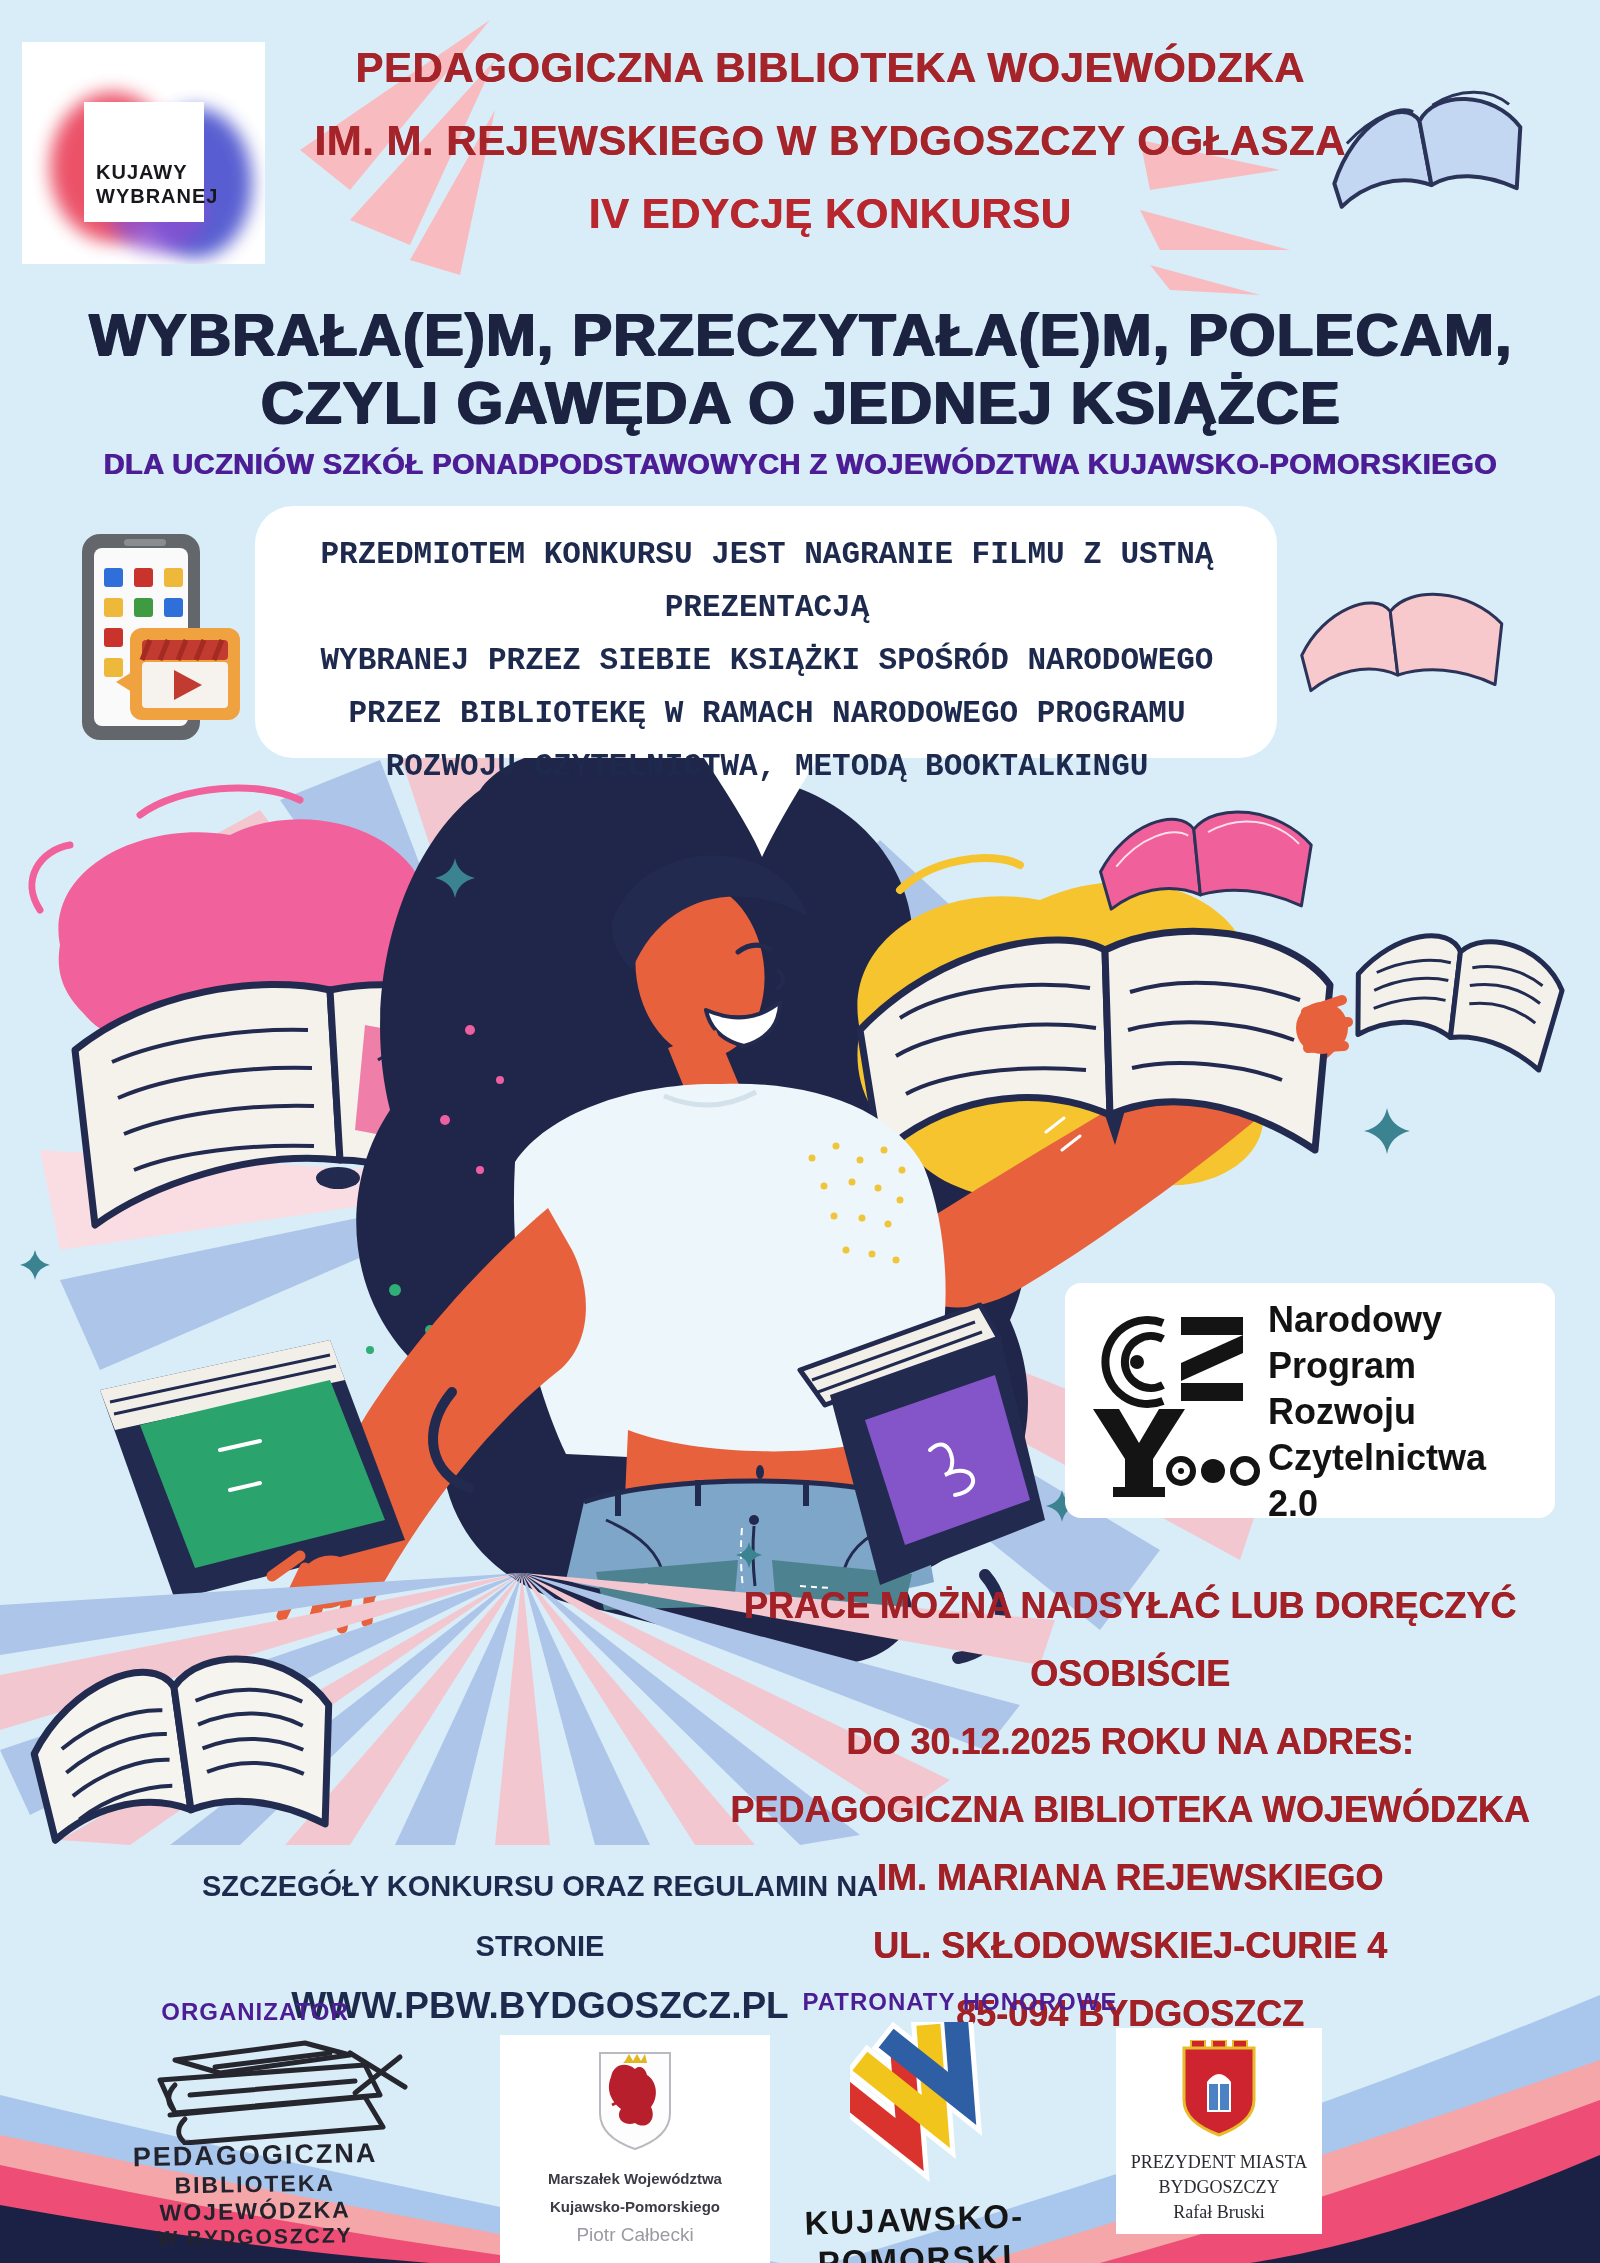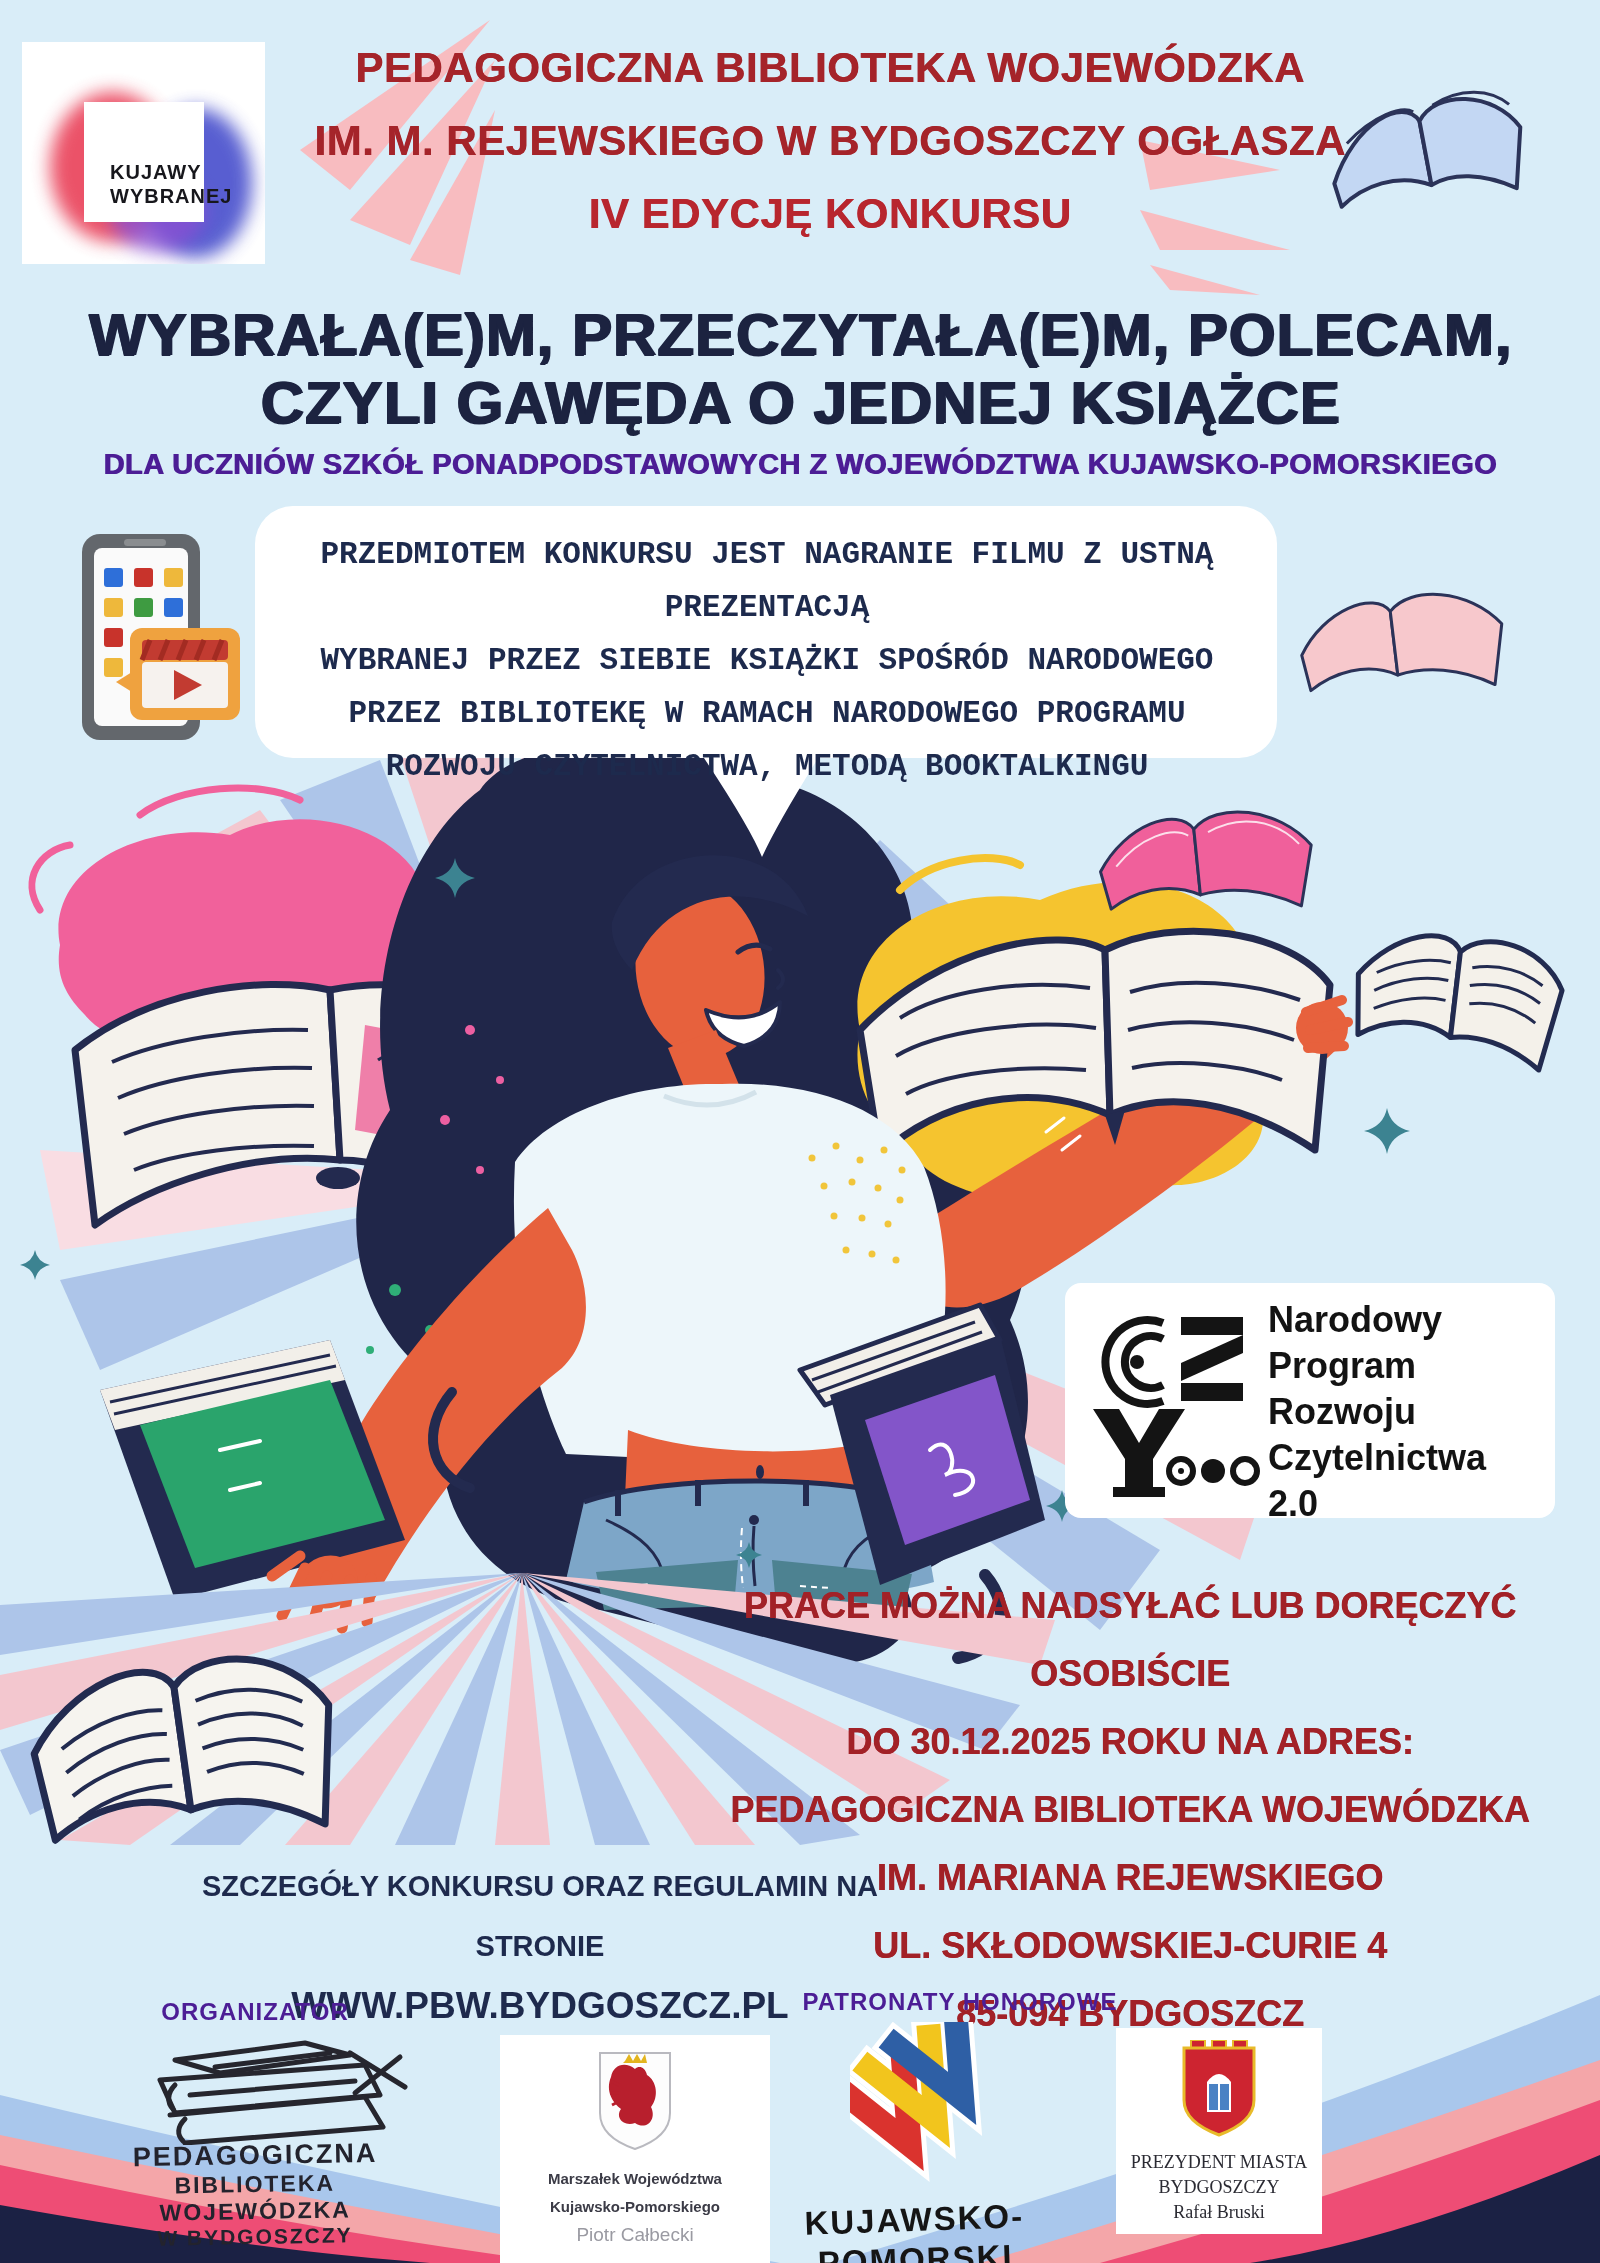--- a/index.html
+++ b/index.html
@@ -26,21 +26,21 @@
   .kur-cap{color:#151515;font-size:33px;font-weight:bold;letter-spacing:2px;
            transform:rotate(-2deg);line-height:40px;}
   .card{background:#ffffff;}
   .marshal-t{color:#3b3b46;font-size:15px;font-weight:bold;line-height:28px;}
   .marshal-n{color:#9a9aa2;font-size:19px;line-height:28px;}
   .pres-t{font-family:"Liberation Serif",serif;color:#2b2b33;font-size:18px;line-height:25px;}
   .pres-n{font-family:"Liberation Serif",serif;color:#2b2b33;font-size:18px;line-height:25px;}
   .kujawy-card{background:#fff;overflow:hidden;}
   .blob{position:absolute;border-radius:50%;filter:blur(9px);}
   .kujawy-sq{position:absolute;background:#fff;display:flex;flex-direction:column;
-             justify-content:flex-end;padding:0 0 14px 26px;box-sizing:border-box;}
+             justify-content:flex-end;padding:0 0 14px 12px;box-sizing:border-box;}
   .kujawy-txt{color:#17171c;font-size:20px;font-weight:bold;letter-spacing:1px;line-height:24px;}
   svg{display:block;}
 </style>
 </head>
 <body>
 
 <div class="poster">
 
   <svg class="abs" style="left:290px;top:20px;" width="210" height="260" viewBox="0 0 210 260">
     <polygon points="200,0 10,130 60,170" fill="#f8bcc0"></polygon>

